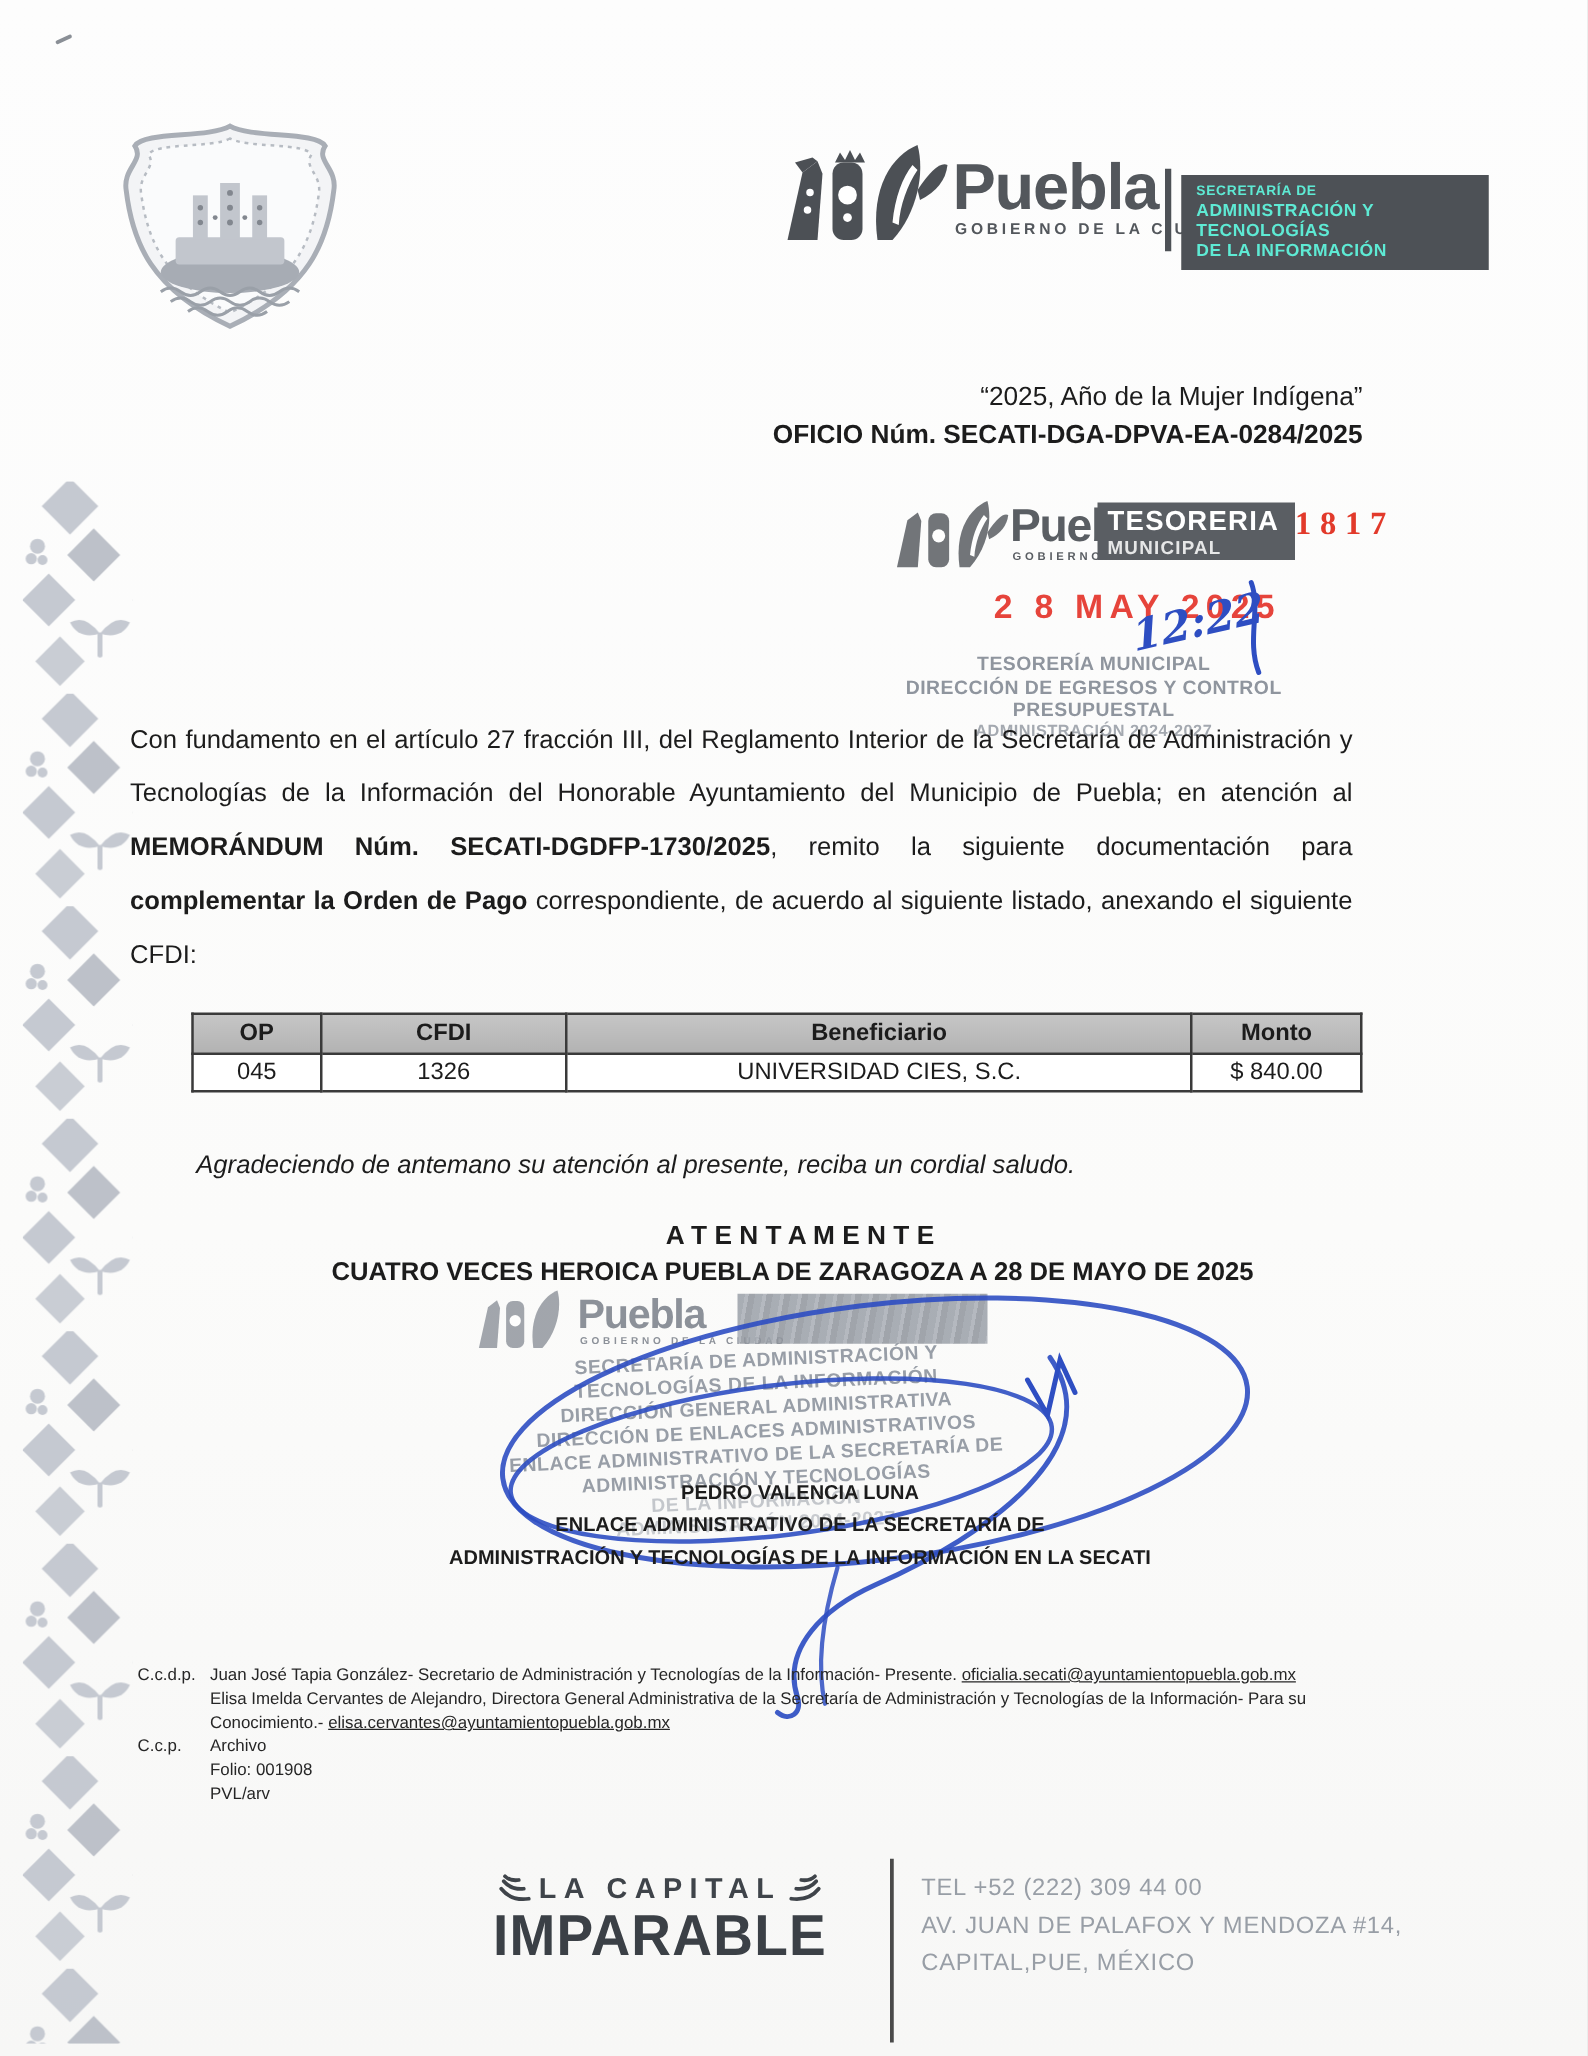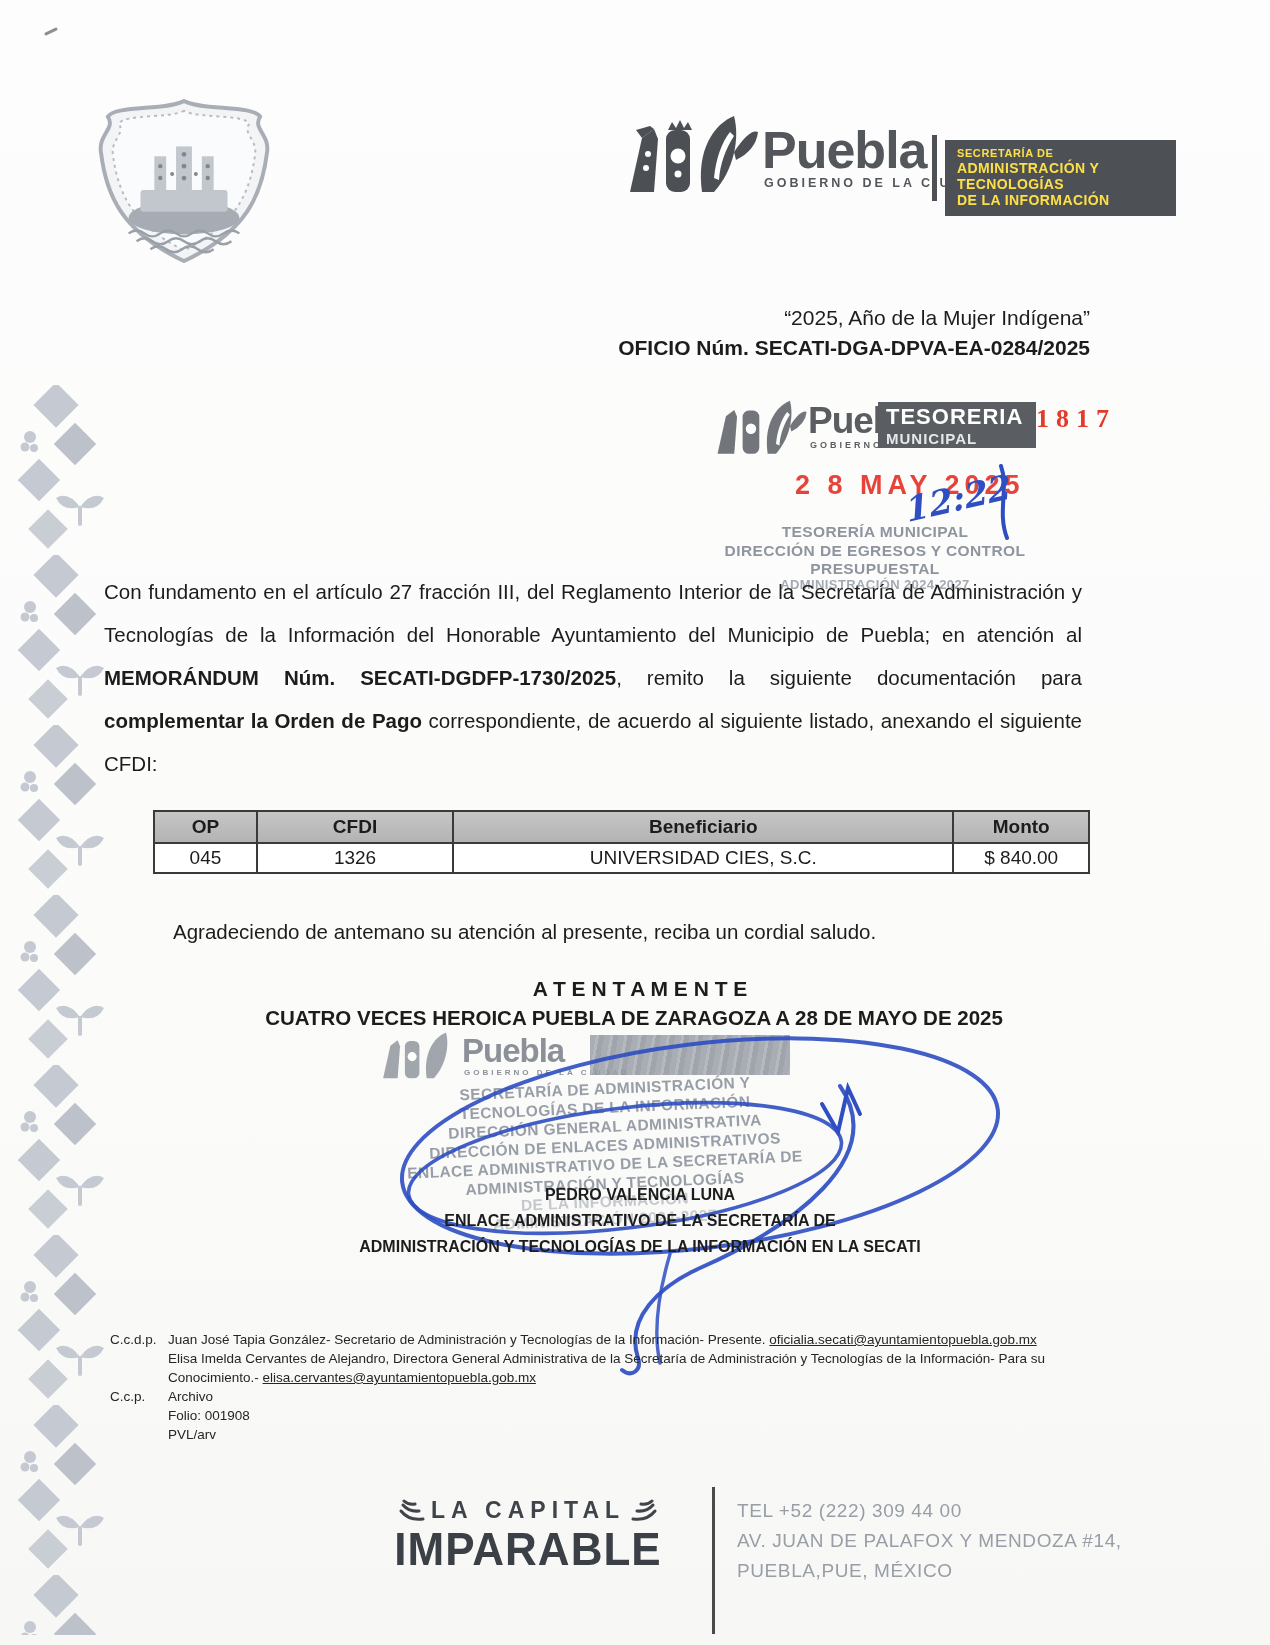--- a/index.html
+++ b/index.html
@@ -5,21 +5,21 @@
   html,body{margin:0;padding:0;background:#e8e8e8;}
   .page{
     position:relative;width:1270px;height:1645px;margin:0 auto;
     background:linear-gradient(180deg,#fdfdfd 0%,#fbfbfa 60%,#f7f7f6 100%);
     font-family:"Liberation Sans",sans-serif;color:#1c1c1c;overflow:hidden;
   }
   .abs{position:absolute;}
   
   .brand-word{font-weight:bold;color:#53575c;letter-spacing:-1px;text-align:right;}
   .brand-tag{font-weight:bold;color:#53575c;letter-spacing:3px;}
-  .hdr-badge{background:#4d5156;color:#fde047;padding:7px 4px 8px 12px;line-height:1.15;}
+  .hdr-badge{background:#4d5156;color:#5eead4;padding:7px 19px 8px 12px;line-height:1.15;}
   .hdr-badge .s1{font-size:11px;font-weight:bold;letter-spacing:.6px;display:block;}
   .hdr-badge .s2{font-size:14px;font-weight:bold;letter-spacing:.4px;display:block;}
   
   .ref{ text-align:right;font-size:21px;line-height:30px;}
   .ref .oficio{font-weight:bold;}
   .folio-red{font-family:"Liberation Serif",serif;font-weight:bold;font-size:26px;letter-spacing:7px;color:#e23a2b;}
   .date-red{font-weight:bold;font-size:27px;letter-spacing:5px;color:#e5352b;opacity:.92;}
   .hand-time{font-family:"DejaVu Serif",serif;font-style:italic;font-size:34px;color:#2e4ec2;transform:rotate(-13deg) skewX(-6deg);font-weight:bold;}
   .stamp-gray{color:#8f959e;font-weight:bold;text-align:center;letter-spacing:.4px;}
   
@@ -187,21 +187,21 @@
     <tbody>
       <tr>
         <td>045</td>
         <td>1326</td>
         <td>UNIVERSIDAD CIES, S.C.</td>
         <td>$ 840.00</td>
       </tr>
     </tbody>
   </table>
 
-  <div class="abs closing" style="left:173px;top:920px;">Agradeciendo de antemano su atención al presente, reciba un cordial saludo.</div>
+  <div class="abs closing" style="left:157px;top:920px;font-style:italic;">Agradeciendo de antemano su atención al presente, reciba un cordial saludo.</div>
 
   <div class="abs atent" style="left:300px;top:977px;width:680px;">A T E N T A M E N T E</div>
   <div class="abs" style="left:104px;top:1006px;width:1060px;text-align:center;font-weight:bold;font-size:20.5px;">CUATRO VECES HEROICA PUEBLA DE ZARAGOZA A 28 DE MAYO DE 2025</div>
 
   <svg class="abs" style="left:378px;top:1030px;opacity:.8;" width="84" height="52" viewBox="0 0 138 86">
     <g fill="#8c9199">
       <path d="M8 80 L20 26 l12 -9 4 10 -4 53 Z"></path>
       <rect x="44" y="18" width="24" height="62" rx="9"></rect>
       <path d="M80 80 C74 38 92 12 112 4 C118 26 112 58 92 80 Z"></path>
     </g>
@@ -270,16 +270,16 @@
             <path d="M10 5 q7 1 11 -3"></path>
         </g>
       </svg>
     </div>
     <div class="cap-bot">IMPARABLE</div>
   </div>
   <div class="abs vdiv" style="left:712px;top:1487px;height:147px;"></div>
   <div class="abs foot-info" style="left:737px;top:1496px;">
     <div>TEL +52 (222) 309 44 00</div>
     <div>AV. JUAN DE PALAFOX Y MENDOZA #14,</div>
-    <div>PUEBLA,PUE, MÉXICO</div>
+    <div>CAPITAL,PUE, MÉXICO</div>
   </div>
 
 </div>
 
 </body></html>

